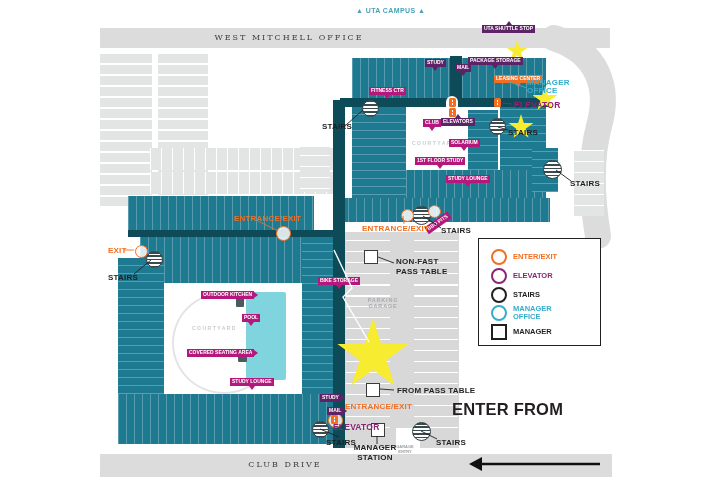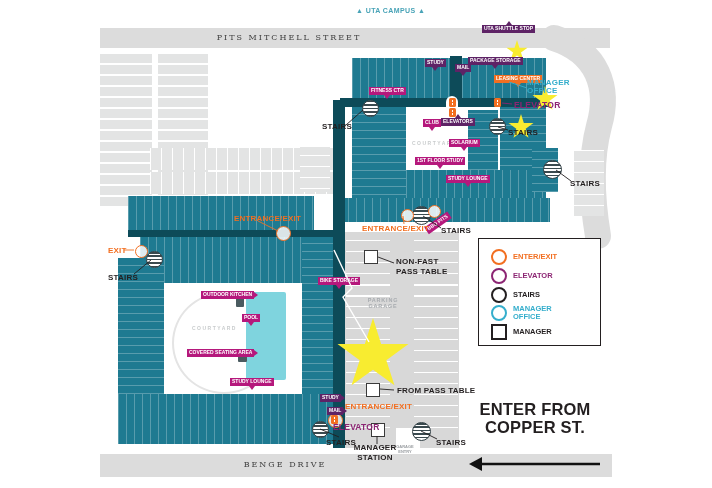--- a/index.html
+++ b/index.html
@@ -34,23 +34,23 @@
   .lg-tx{position:absolute;font-weight:bold;font-size:7.5px;line-height:1.1;width:70px}
 </style>
 </head>
 <body>
 
 <div id="map">
 
   <div class="a" style="left:356px;top:7px;z-index:6;color:#48A3B7;font-size:7px;font-weight:bold;letter-spacing:.4px"><span>▲</span> <span>UTA CAMPUS</span> <span>▲</span></div>
 
   <div class="road" style="left:100px;top:28px;width:510px;height:20px"></div>
-  <div class="street" style="left:179px;top:33px;width:220px">PITS MITCHELL STREET</div>
+  <div class="street" style="left:179px;top:33px;width:220px">WEST MITCHELL OFFICE</div>
   <div class="road" style="left:100px;top:454px;width:512px;height:23px"></div>
-  <div class="street" style="left:195px;top:460px;width:180px">BENGE DRIVE</div>
+  <div class="street" style="left:195px;top:460px;width:180px">CLUB DRIVE</div>
   <svg class="a" style="left:0;top:0;z-index:4" width="712" height="488">
     <path d="M554 38 C 598 52 610 88 599 126 C 590 160 592 200 598 236" stroke="#DCDCDC" stroke-width="26" fill="none" stroke-linecap="round"></path>
   </svg>
 
   <div class="lot lh" style="left:100px;top:52px;width:52px;height:156px"></div>
   <div class="lot lh" style="left:158px;top:52px;width:50px;height:156px"></div>
   <div class="a" style="left:212px;top:55px;width:124px;height:92px;background:#fff;z-index:9"></div>
   <div class="lot lv" style="left:150px;top:148px;width:184px;height:22px"></div>
   <div class="lot lv" style="left:150px;top:172px;width:184px;height:22px"></div>
   <div class="lot lh" style="left:300px;top:100px;width:30px;height:92px"></div>
@@ -176,23 +176,22 @@
   <div class="call cp" style="left:333px;top:422px;font-size:8.5px">ELEVATOR</div>
   <div class="call" style="left:396px;top:257px;line-height:1.25">
     <div>NON-FAST</div>
     <div>PASS TABLE</div>
   </div>
   <div class="call" style="left:397px;top:386px">FROM PASS TABLE</div>
   <div class="call" style="left:350px;top:443px;width:50px;text-align:center;line-height:1.2">
     <div>MANAGER</div>
     <div>STATION</div>
   </div>
-  <div class="call" style="left:452px;top:400px;width:166px;text-align:center;font-size:16.5px;line-height:1.12">
+  <div class="call" style="left:452px;top:400px;width:166px;font-size:16.5px;line-height:1.12">
     <div>ENTER FROM</div>
-    <div>COPPER ST.</div>
   </div>
 
   <div class="legend">
     <div class="lg-sw" style="left: 12px; top: 10px; border-color: rgb(242, 111, 33);"></div>
     <div class="lg-tx" style="left: 34px; top: 14px; color: rgb(242, 111, 33);">ENTER/EXIT</div>
     <div class="lg-sw" style="left: 12px; top: 29px; border-color: rgb(140, 37, 115);"></div>
     <div class="lg-tx" style="left: 34px; top: 33px; color: rgb(140, 37, 115);">ELEVATOR</div>
     <div class="lg-sw" style="left: 12px; top: 48px; border-color: rgb(35, 31, 32);"></div>
     <div class="lg-tx" style="left: 34px; top: 52px; color: rgb(35, 31, 32);">STAIRS</div>
     <div class="lg-sw" style="left: 12px; top: 66px; border-color: rgb(53, 174, 204);"></div>

